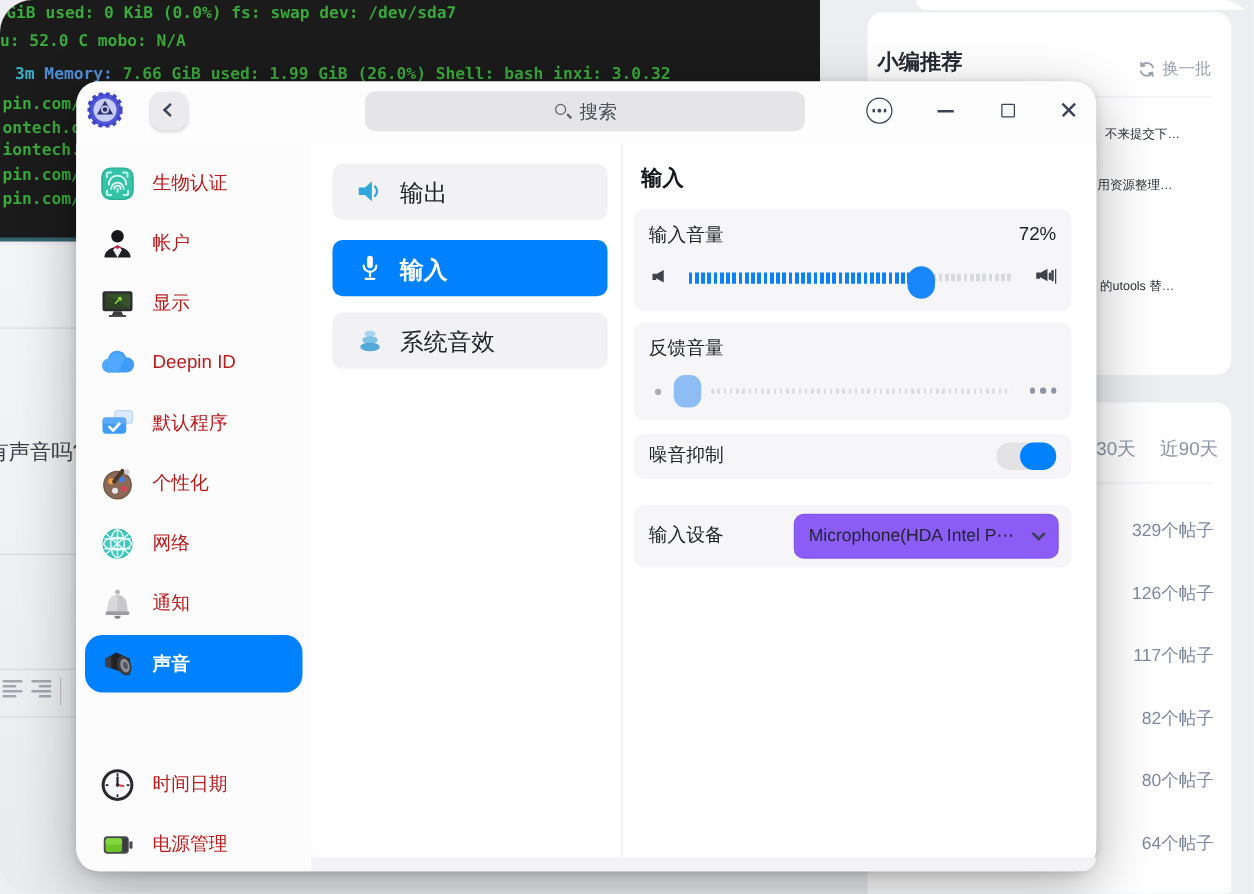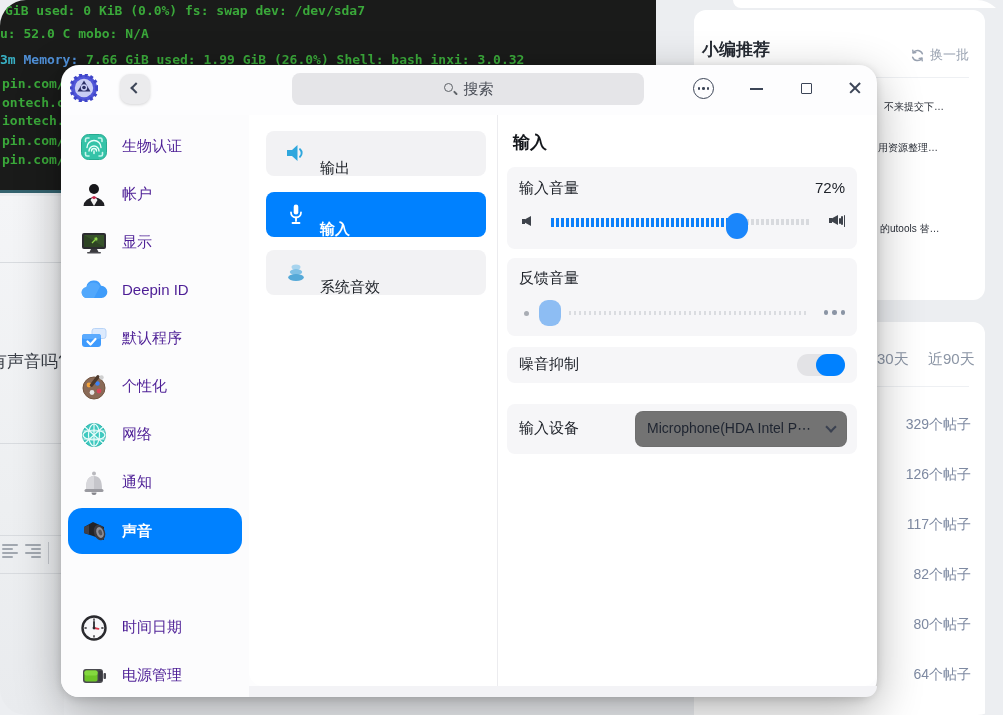--- a/index.html
+++ b/index.html
@@ -64,28 +64,28 @@
   #max-btn { left:737px; top:14px; width:18px; height:18px; cursor:pointer; }
   #max-btn i { position:absolute; left:3px; top:4px; width:11px; height:11px; border:1.6px solid #3c4557; border-radius:1px; }
   #close-btn { left:785px; top:14px; width:18px; height:18px; cursor:pointer; }
   #close-btn i, #close-btn em { position:absolute; left:2px; top:8px; width:14px; height:1.6px; background:#3c4557; }
   #close-btn i  { transform:rotate(45deg); }
   #close-btn em { transform:rotate(-45deg); }
 
   
   .side-item { position:absolute; left:7px; width:174px; height:48px; cursor:pointer; border-radius:14px; }
   .side-item .sicon { position:absolute; left:12px; top:10px; width:28px; height:28px; }
-  .side-item .slabel { position:absolute; left:54px; top:14px; font-size:15px; color:#4c1d95; white-space:nowrap; }
+  .side-item .slabel { position:absolute; left:54px; top:14px; font-size:15px; color:#b91c1c; white-space:nowrap; }
   .side-item.active { background:#0081ff; height:46px; }
   .side-item.active .slabel { color:#ffffff; font-weight:700; }
 
   
   .nav-card { position:absolute; left:205px; width:220px; height:45px; background:#f2f2f4; border-radius:8px; cursor:pointer; }
   .nav-card .nicon { position:absolute; left:18px; top:10px; width:24px; height:24px; }
-  .nav-card .nlabel { position:absolute; left:54px; top:28px; font-size:15px; color:#20242a; white-space:nowrap; }
+  .nav-card .nlabel { position:absolute; left:54px; top:11px; font-size:19px; color:#20242a; white-space:nowrap; }
   .nav-card.active { background:#0081ff; }
   .nav-card.active .nlabel { color:#fff; font-weight:700; }
 
   
   #pane-title { left:452px; top:66px; font-size:17px; font-weight:700; color:#14171c; }
   .pcard { position:absolute; left:446px; width:350px; background:#f6f6f8; border-radius:8px; }
   .plabel { position:absolute; left:12px; font-size:15px; color:#20242b; white-space:nowrap; }
   #vol-value { position:absolute; right:12px; top:12px; font-size:15px; color:#20242b; }
 
   .spk { position:relative; width:14px; height:15px; }
@@ -108,38 +108,38 @@
   #fb-dot { position:absolute; left:17px; top:53px; width:5px; height:5px; background:#a9adb4; border-radius:50%; }
   #fb-pill { position:absolute; left:32px; top:42px; width:22px; height:26px; background:#8dbdf3; border-radius:9px; }
   #fb-dots { position:absolute; left:62px; top:53px; width:240px; height:4px;
     background:repeating-linear-gradient(90deg,#dadce0 0 2px,transparent 2px 5px); }
   #fb-more { position:absolute; right:12px; top:52px; display:flex; gap:4px; cursor:pointer; }
   #fb-more b { width:4.5px; height:4.5px; background:#8b95a5; border-radius:50%; }
 
   #noise-toggle { position:absolute; right:12px; top:7px; width:48px; height:22px; background:#e3e3e6; border-radius:11px; cursor:pointer; }
   #noise-toggle .knob { position:absolute; right:0; top:0; width:29px; height:22px; background:#0081ff; border-radius:11px; }
 
-  #device-dd { position:absolute; left:128px; top:7px; width:212px; height:36px; background:#737373;
+  #device-dd { position:absolute; left:128px; top:7px; width:212px; height:36px; background:#8b5cf6;
     border-radius:8px; cursor:pointer; box-shadow:inset 0 0 0 1px rgba(0,0,0,.04); }
   #device-dd .dtext { position:absolute; left:12px; top:9px; width:168px; font-size:14px; color:#1e2430; white-space:nowrap; overflow:hidden; }
   #device-dd .dchev { position:absolute; right:12px; top:12px; width:8px; height:8px;
     border-right:2px solid #3a4150; border-bottom:2px solid #3a4150; transform:rotate(45deg); }
 
   .refresh-svg { width:15px; height:15px; }
   svg { display:block; }
 </style>
 </head>
 <body>
 
 <div id="stage">
 
   <div id="terminal" class="abs">
     <div class="tline t-green" style="left:5px; top:3px;"> GiB used: 0 KiB (0.0%) fs: swap dev: /dev/sda7</div>
     <div class="tline t-green" style="left:0;   top:26px;">u: 52.0 C mobo: N/A</div>
-    <div class="tline" style="left:0; top:52px;"><span class="t-cyan">3m </span><span class="t-blue">Memory:</span><span class="t-green"> 7.66 GiB used: 1.99 GiB (26.0%) Shell: bash inxi: 3.0.32</span></div>
+    <div class="tline" style="left:0; top:52px;padding-left:12px;"><span class="t-cyan">3m </span><span class="t-blue">Memory:</span><span class="t-green"> 7.66 GiB used: 1.99 GiB (26.0%) Shell: bash inxi: 3.0.32</span></div>
     <div class="tline t-green" style="left:2px; top:76px;">pin.com/</div>
     <div class="tline t-green" style="left:2px; top:95px;">ontech.c</div>
     <div class="tline t-green" style="left:2px; top:113px;">iontech.</div>
     <div class="tline t-green" style="left:2px; top:133px;">pin.com/</div>
     <div class="tline t-green" style="left:2px; top:152px;">pin.com/</div>
   </div>
 
   <div id="leftstrip" class="abs">
     <div class="lsdiv" style="top:66px;"></div>
     <div class="lsdiv" style="top:247px;"></div>

